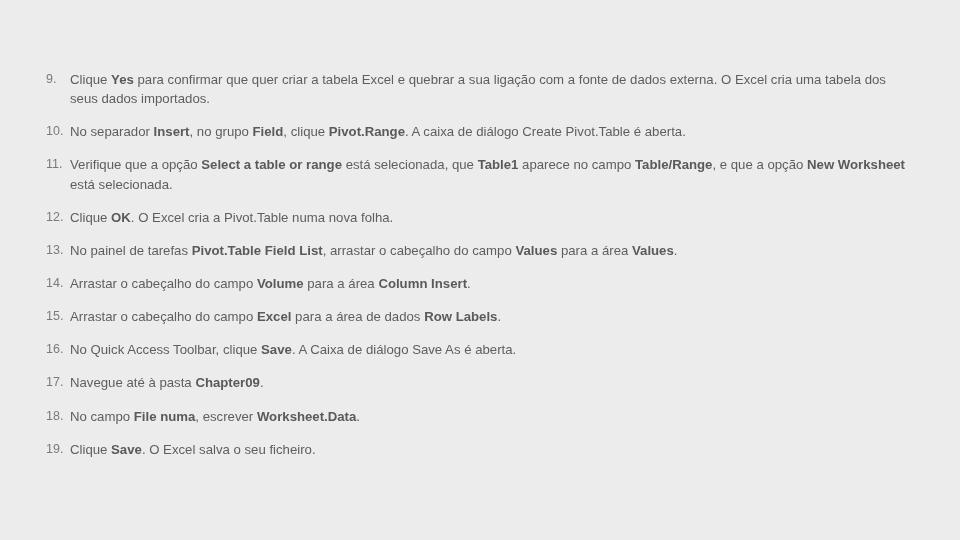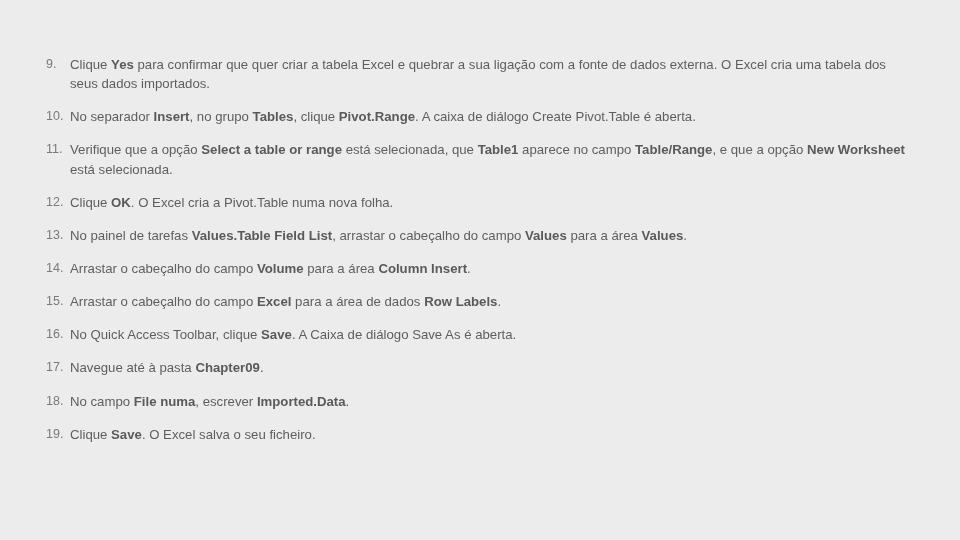--- a/index.html
+++ b/index.html
@@ -8,20 +8,21 @@
     width: 960px;
     height: 540px;
     background: #ececec;
     font-family: Arial, Helvetica, sans-serif;
     font-size: 13.2px;
     color: #5e5e5e;
     line-height: 1.45;
   }
   .content {
     padding: 55px 46px 0 46px;
+    margin-top: 15px;
   }
   ol.steps {
     list-style: none;
     margin: 0;
     padding: 0;
     counter-reset: step 8;
   }
   ol.steps > li {
     counter-increment: step;
     position: relative;
@@ -40,24 +41,24 @@
     font-weight: bold;
     color: #5a5a5a;
   }
 </style>
 </head>
 <body>
 
 <div class="content">
   <ol class="steps">
       <li>Clique <b>Yes</b> para confirmar que quer criar a tabela Excel e quebrar a sua ligação com a fonte de dados externa. O Excel cria uma tabela dos seus dados importados.</li>
-      <li>No separador <b>Insert</b>, no grupo <b>Tables</b>, clique <b>Pivot.Range</b>. A caixa de diálogo Create Pivot.Table é aberta.</li>
+      <li>No separador <b>Insert</b>, no grupo <b>Field</b>, clique <b>Pivot.Range</b>. A caixa de diálogo Create Pivot.Table é aberta.</li>
       <li>Verifique que a opção <b>Select a table or range</b> está selecionada, que <b>Table1</b> aparece no campo <b>Table/Range</b>, e que a opção <b>New Worksheet</b> está selecionada.</li>
       <li>Clique <b>OK</b>. O Excel cria a Pivot.Table numa nova folha.</li>
-      <li>No painel de tarefas <b>Values.Table Field List</b>, arrastar o cabeçalho do campo <b>Values</b> para a área <b>Values</b>.</li>
+      <li>No painel de tarefas <b>Pivot.Table Field List</b>, arrastar o cabeçalho do campo <b>Values</b> para a área <b>Values</b>.</li>
       <li>Arrastar o cabeçalho do campo <b>Volume</b> para a área <b>Column Insert</b>.</li>
       <li>Arrastar o cabeçalho do campo <b>Excel</b> para a área de dados <b>Row Labels</b>.</li>
       <li>No Quick Access Toolbar, clique <b>Save</b>. A Caixa de diálogo Save As é aberta.</li>
       <li>Navegue até à pasta <b>Chapter09</b>.</li>
-      <li>No campo <b>File numa</b>, escrever <b>Imported.Data</b>.</li>
+      <li>No campo <b>File numa</b>, escrever <b>Worksheet.Data</b>.</li>
       <li>Clique <b>Save</b>. O Excel salva o seu ficheiro.</li>
     </ol>
 </div>
 
 </body></html>

